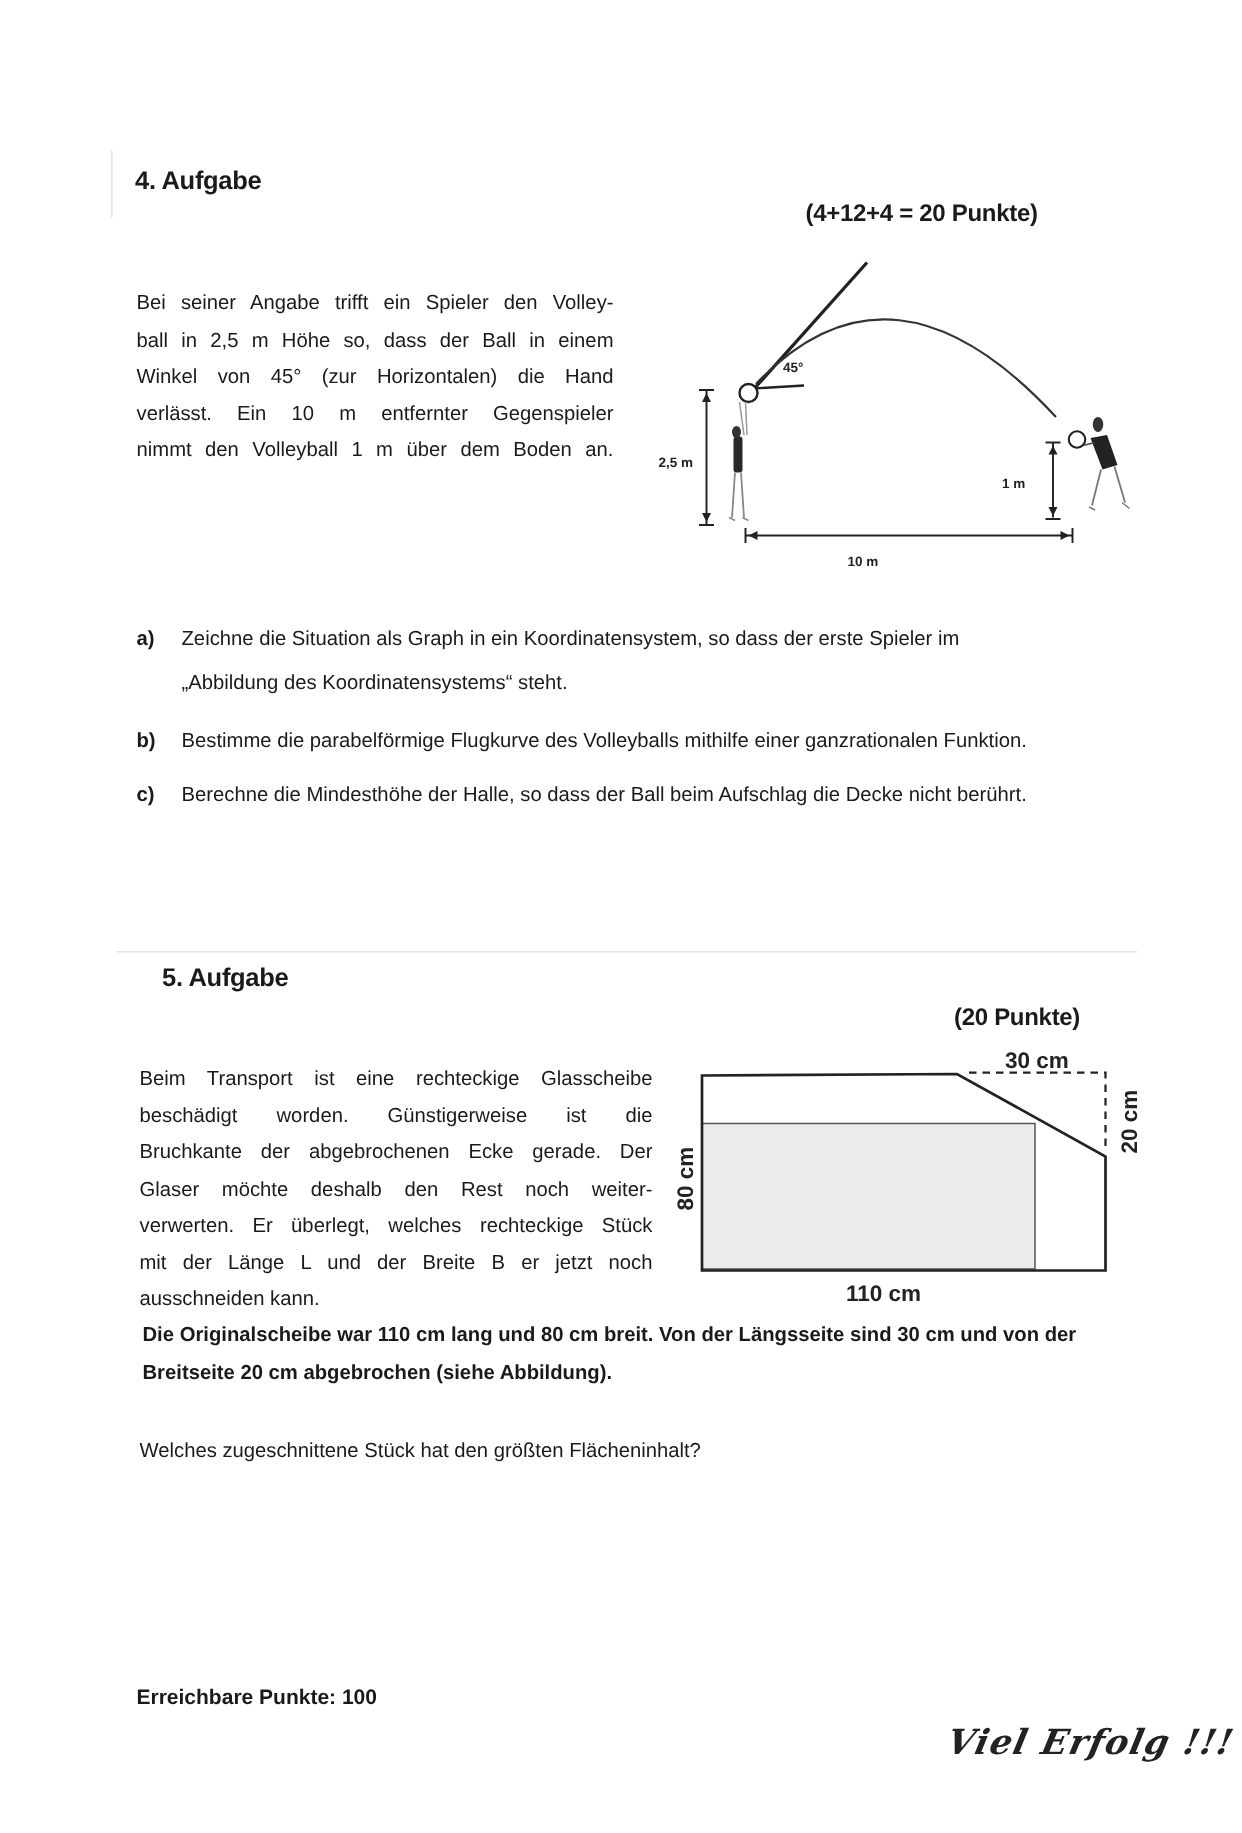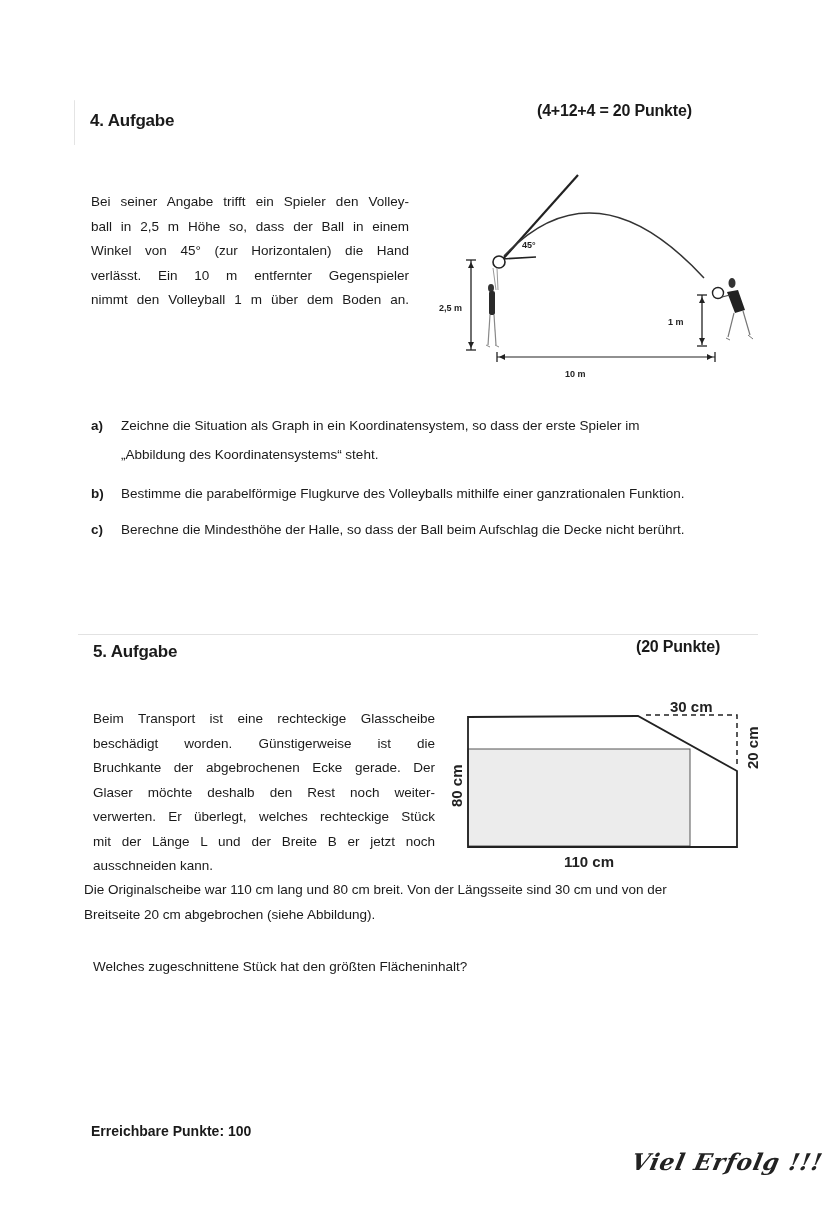--- a/index.html
+++ b/index.html
@@ -2,21 +2,21 @@
 <html><head>
 <meta charset="utf-8">
 <style>
   html, body { margin:0; padding:0; }
   body {
     width:828px; height:1222px; background:#ffffff; position:relative; overflow:hidden;
     font-family:"Liberation Sans", "DejaVu Sans", sans-serif; color:#1a1a1a;
   }
   .abs { position:absolute; }
   .heading { font-weight:bold; font-size:17px; letter-spacing:-0.2px; }
-  .points { font-weight:bold; font-size:16px; letter-spacing:-0.2px; }
+  .points { font-weight:bold; font-size:16px; letter-spacing:-0.2px;margin-top:32px; }
   .body-text { font-size:13.5px; line-height:24.5px; }
   .justify { text-align:justify; text-align-last:justify; }
   .justify .last { text-align-last:left; display:block; }
   .task-box {
     position:absolute; border-left:1px solid #e4e4e4; border-top:1px solid #efefef;
   }
   .subtask { position:absolute; font-size:13.5px; line-height:29px; }
   .subtask .lbl { display:inline-block; width:30px; font-weight:bold; }
   .subtask .cont { display:block; padding-left:30px; }
   svg text { font-family:"Liberation Sans", "DejaVu Sans", sans-serif; }
@@ -105,21 +105,21 @@
 <div class="subtask" style="left:91px;top:479px;width:700px;">
   <span class="lbl" style="position:absolute;left:0;top:0;">b)</span>
   <span class="cont">Bestimme die parabelförmige Flugkurve des Volleyballs mithilfe einer ganzrationalen Funktion.</span>
 </div>
 <div class="subtask" style="left:91px;top:515px;width:700px;">
   <span class="lbl" style="position:absolute;left:0;top:0;">c)</span>
   <span class="cont">Berechne die Mindesthöhe der Halle, so dass der Ball beim Aufschlag die Decke nicht berührt.</span>
 </div>
 
 <div class="sep" style="left:78px;top:634px;width:680px;"></div>
-<div class="abs heading" style="left:93px;top:642px;text-align:center;">5. Aufgabe</div>
+<div class="abs heading" style="left:108px;top:642px;text-align:center;">5. Aufgabe</div>
 <div class="abs points" style="left:636px;top:638px;">(20 Punkte)</div>
 
 <div class="abs body-text justify" style="left:93px;top:707px;width:342px;">
   <span style="display:block">Beim Transport ist eine rechteckige Glasscheibe</span>
   <span style="display:block">beschädigt worden. Günstigerweise ist die</span>
   <span style="display:block">Bruchkante der abgebrochenen Ecke gerade. Der</span>
   <span style="display:block">Glaser möchte deshalb den Rest noch weiter-</span>
   <span style="display:block">verwerten. Er überlegt, welches rechteckige Stück</span>
   <span style="display:block">mit der Länge L und der Breite B er jetzt noch</span>
   <span class="last" style="text-align:right">ausschneiden kann.</span>
@@ -131,21 +131,21 @@
 
   <path d="M28,27 L198,26 L297,81 L297,157 L28,157 Z" fill="none" stroke="#222" stroke-width="1.8"></path>
 
   <path d="M206,25 L297,25 L297,78" fill="none" stroke="#222" stroke-width="1.5" stroke-dasharray="5,4"></path>
   <text x="230" y="22" font-size="15" font-weight="bold" fill="#222">30 cm</text>
   <text x="0" y="0" font-size="15" font-weight="bold" fill="#222" transform="translate(318,79) rotate(-90)">20 cm</text>
   <text x="0" y="0" font-size="15" font-weight="bold" fill="#222" transform="translate(22,117) rotate(-90)">80 cm</text>
   <text x="124" y="177" font-size="15" font-weight="bold" fill="#222">110 cm</text>
 </svg>
 
-<div class="abs body-text" style="left:84px;top:878px;width:700px;">
+<div class="abs body-text" style="left:95px;top:878px;width:700px;font-weight:bold;">
   <span style="display:block">Die Originalscheibe war 110 cm lang und 80 cm breit. Von der Längsseite sind 30 cm und von der</span>
   <span style="display:block">Breitseite 20 cm abgebrochen (siehe Abbildung).</span>
 </div>
 
 <div class="abs body-text" style="left:93px;top:955px;width:700px;">
   <span style="display:block">Welches zugeschnittene Stück hat den größten Flächeninhalt?</span>
 </div>
 
 <div class="abs" style="left:91px;top:1123px;font-weight:bold;font-size:14px;">Erreichbare Punkte: 100</div>
 <div class="signoff" style="left:632px;top:1148px;">Viel Erfolg !!!</div>

